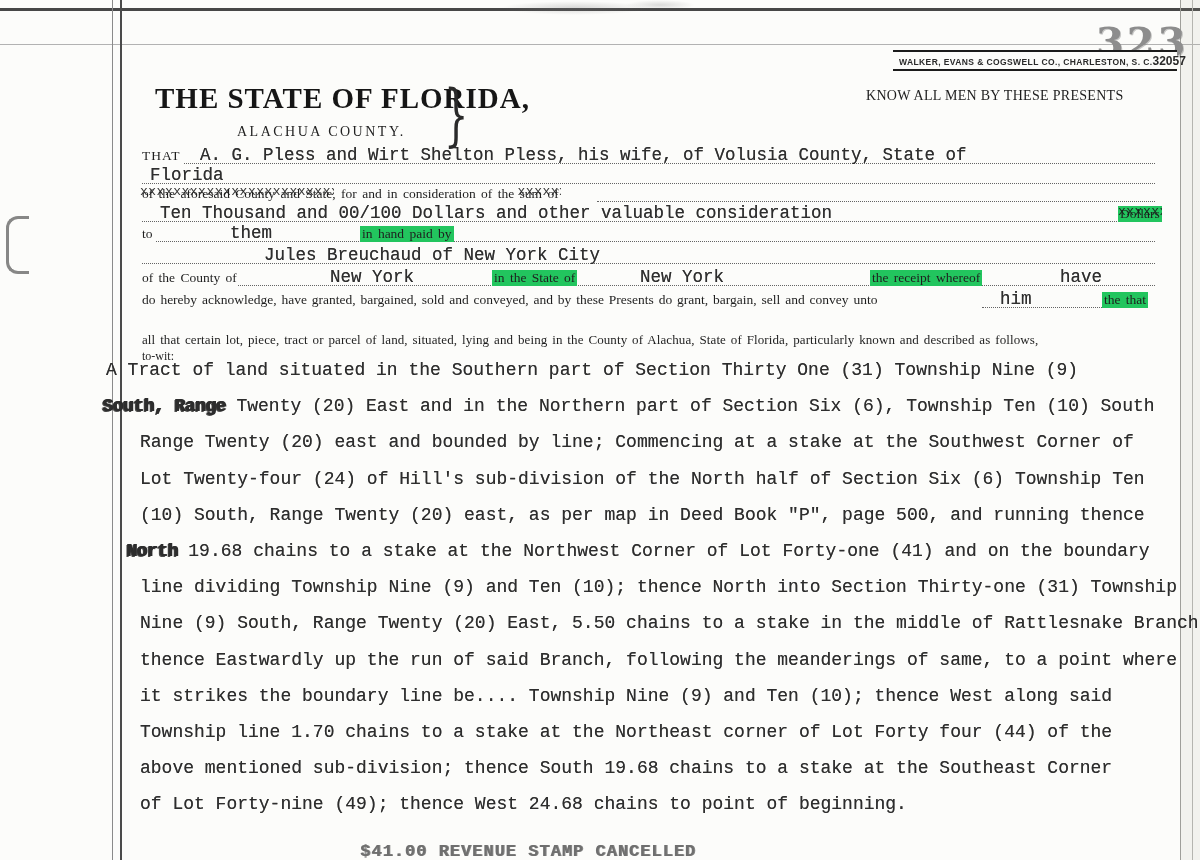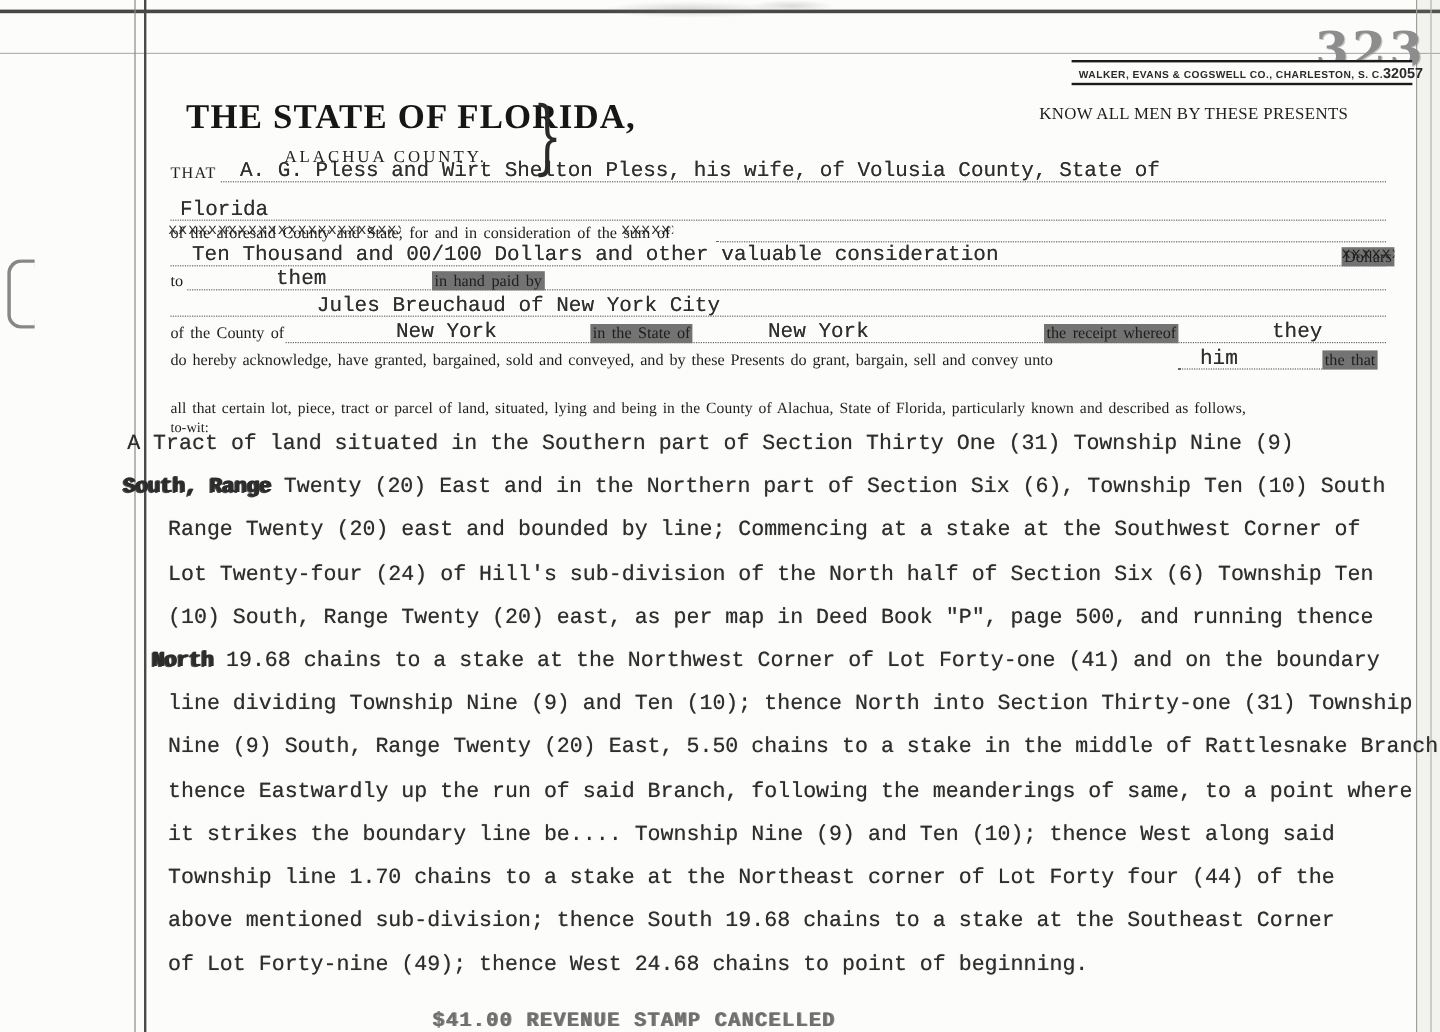--- a/index.html
+++ b/index.html
@@ -34,21 +34,21 @@
   .state-title{position:absolute;left:155px;top:82px;font-size:29px;font-weight:bold;
            letter-spacing:1px;color:#161616;white-space:nowrap;}
   .county-title{position:absolute;left:237px;top:124px;font-size:14px;letter-spacing:2.5px;color:#222;}
   .brace-mark{position:absolute;left:444px;top:76px;font-family:"DejaVu Serif",serif;
            font-size:64px;color:#2a2a2a;transform:scale(.6,1.05);transform-origin:left top;font-weight:400;}
   .presents{position:absolute;left:866px;top:88px;font-size:14px;letter-spacing:.3px;
            color:#1d1d1d;white-space:nowrap;}
   
   .row{position:absolute;left:142px;width:1013px;height:22px;}
   .lbl{position:absolute;bottom:2px;font-size:13.5px;color:#1e1e1e;word-spacing:2px;
-           white-space:nowrap;background:#737373;padding:0 2px;}
+           white-space:nowrap;background:#22c55e;padding:0 2px;}
   .lbl.nobg{background:transparent;padding:0;}
   .fill{position:absolute;bottom:1px;font-family:"Liberation Mono","DejaVu Sans Mono",monospace;
            font-size:17.5px;color:#2e2e2e;white-space:nowrap;
            text-shadow:0 0 .5px rgba(40,40,40,.7);}
   .rule{position:absolute;bottom:2px;height:0;border-bottom:1.6px dotted #4a4a4a;opacity:.85;}
   .xstruck{position:relative;display:inline-block;font-family:Liberation Serif, serif;}
   .xstruck::after{content:"xxxxxxxxxxxxxxxxxxxxxxxxxxxxxxxxxxxxxxxxxxxxxxxxxxxxxxxxxxxx";
            position:absolute;top:-2px;left:-2px;width:calc(100% + 4px);overflow:hidden;
            font-family:"Liberation Mono",monospace;font-size:13px;letter-spacing:.5px;
            color:rgba(25,25,25,.9);white-space:nowrap;}
@@ -89,21 +89,21 @@
   <div class="printer-block">
     <span class="printer-mark">WALKER, EVANS &amp; COGSWELL CO., CHARLESTON, S. C.</span>
     <span class="printer-number">32057</span>
   </div>
 
   <div class="state-title">THE STATE OF FLORIDA,</div>
   <div class="county-title">ALACHUA COUNTY.</div>
   <div class="brace-mark">}</div>
   <div class="presents">KNOW ALL MEN BY THESE PRESENTS</div>
 
-  <div class="row" style="top:132px">
+  <div class="row" style="top:144px">
     <span class="rule" style="left:42px;width:971px"></span>
     <span class="lbl nobg" style="left:0;letter-spacing:1px">THAT</span>
     <span class="fill" style="left:58px">A. G. Pless and Wirt Shelton Pless, his wife, of Volusia County, State of</span>
   </div>
 
   <div class="row" style="top:164px">
     <span class="rule" style="left:0;width:1013px"></span>
     <span class="fill" style="left:8px">Florida</span>
   </div>
 
@@ -130,21 +130,21 @@
     <span class="lbl" style="left:218px">in hand paid by</span>
   </div>
 
   <div class="row" style="top:266px">
     <span class="rule" style="left:96px;width:917px"></span>
     <span class="lbl nobg" style="left:0">of the County of</span>
     <span class="fill" style="left:188px">New York</span>
     <span class="lbl" style="left:350px">in the State of</span>
     <span class="fill" style="left:498px">New York</span>
     <span class="lbl" style="left:728px">the receipt whereof</span>
-    <span class="fill" style="left:918px">they</span>
+    <span class="fill" style="left:918px">have</span>
   </div>
 
   <div class="row" style="top:288px">
     <span class="rule" style="left:840px;width:120px"></span>
     <span class="lbl nobg" style="left:0;word-spacing:1.5px">do hereby acknowledge, have granted, bargained, sold and conveyed, and by these Presents do grant, bargain, sell and convey unto</span>
     <span class="fill" style="left:858px">him</span>
     <span class="lbl" style="left:960px">the that</span>
   </div>
 
 

